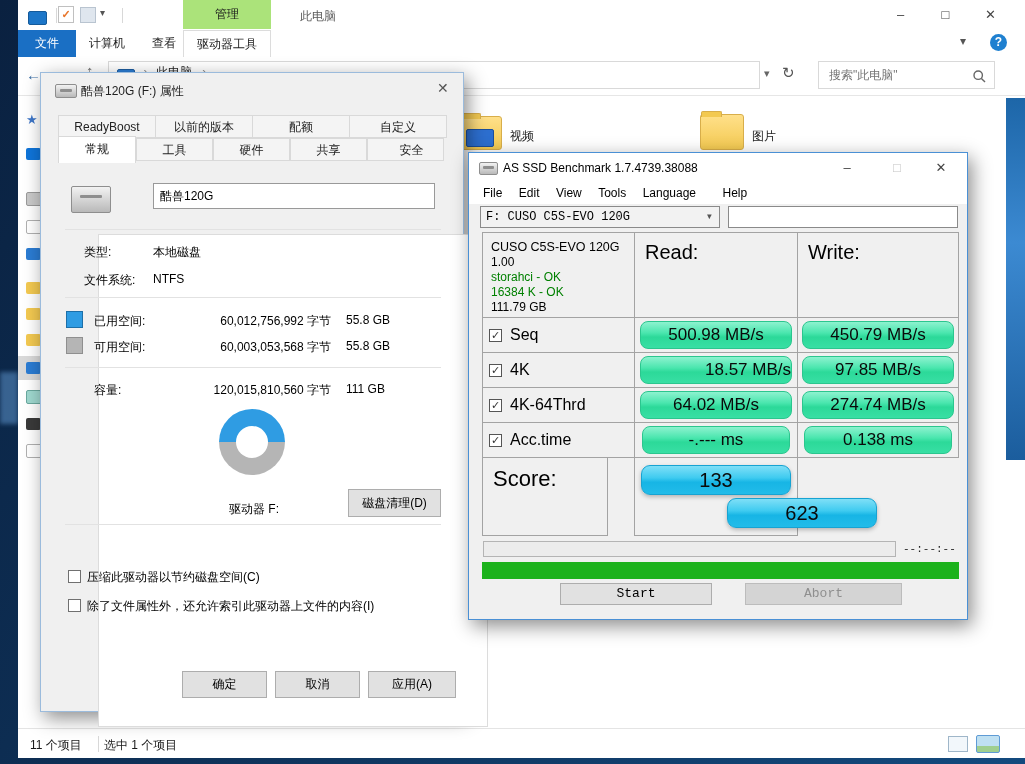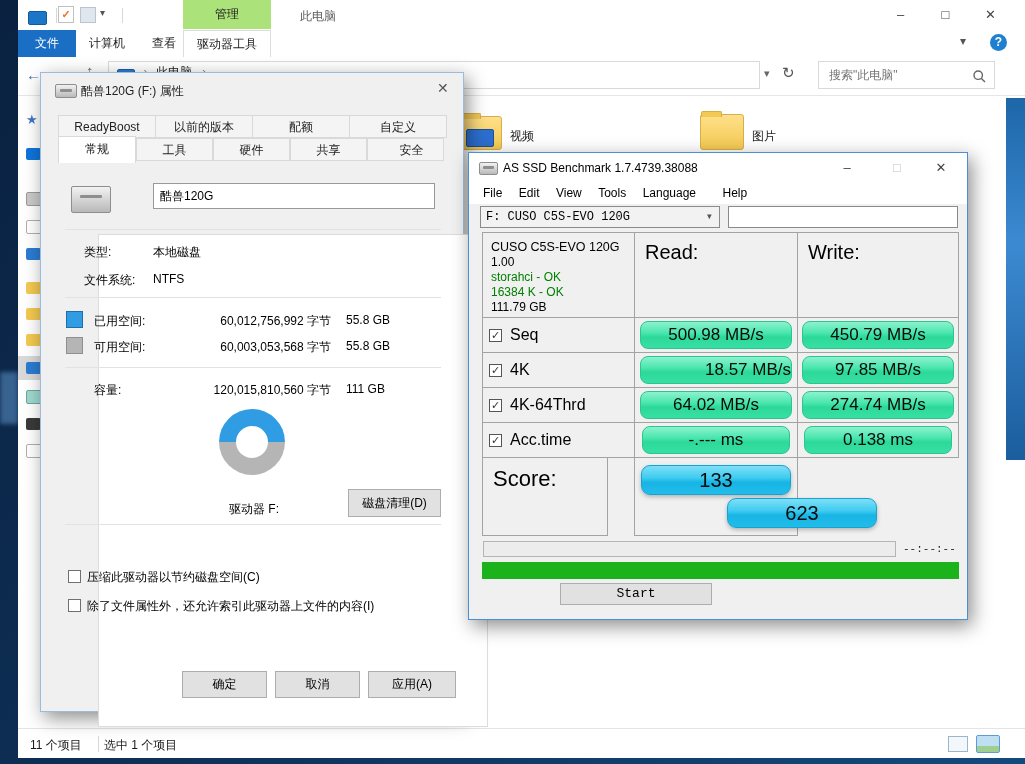--- a/index.html
+++ b/index.html
@@ -334,14 +334,15 @@
     <div class="cell score-label" style="left:13px;top:304px;width:126px;height:79px;">Score:</div>
     <div class="cell" style="left:165px;top:304px;width:164px;height:79px;">
       <div class="bpill" style="margin:7px auto 0;width:150px;">133</div>
     </div>
     <div class="abs bpill" style="left:258px;top:345px;width:150px;">623</div>
 
     <div class="abs pbar"></div>
     <div class="abs ptime" style="left:434px;top:390px;">--:--:--</div>
     <div class="abs gbar"></div>
     <div class="assd-btn" style="left:91px;width:152px;background:#e1e1e1;color:#000;">Start</div>
+    <div class="assd-btn" style="left:276px;width:157px;background:#d4d4d4;color:#8f8f8f;border-color:#bcbcbc;">Abort</div>
   </div>
 </div>
 
 </body></html>

